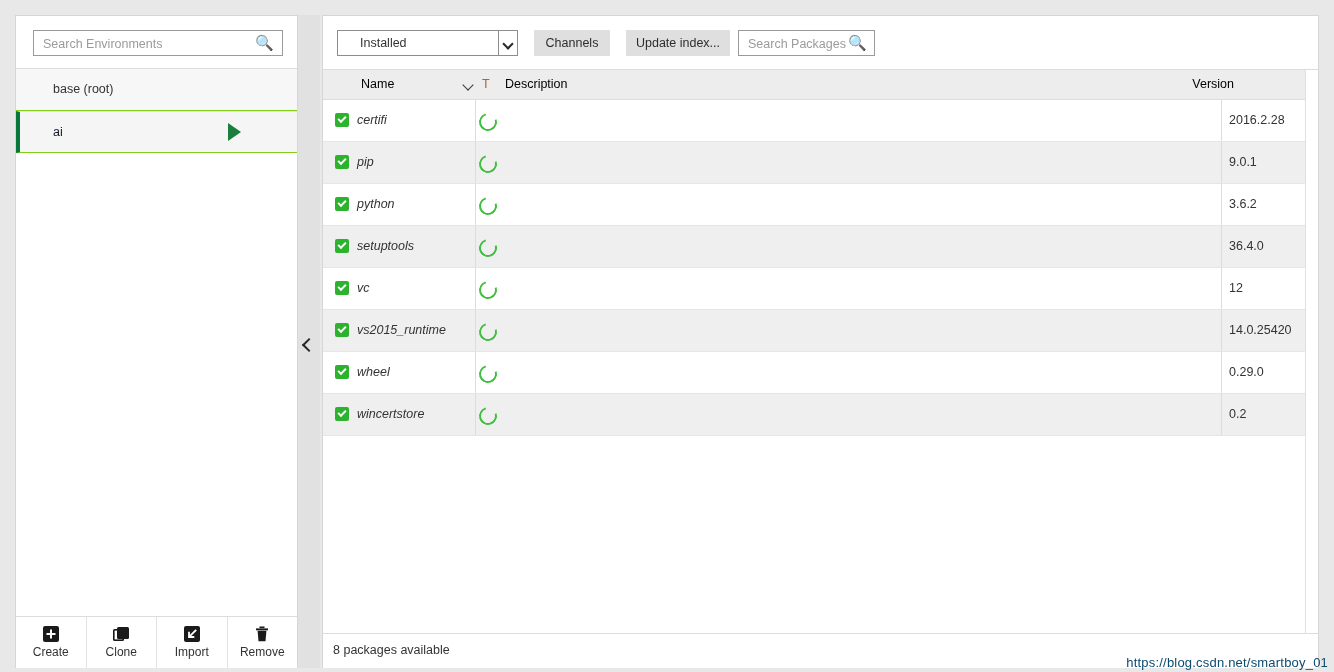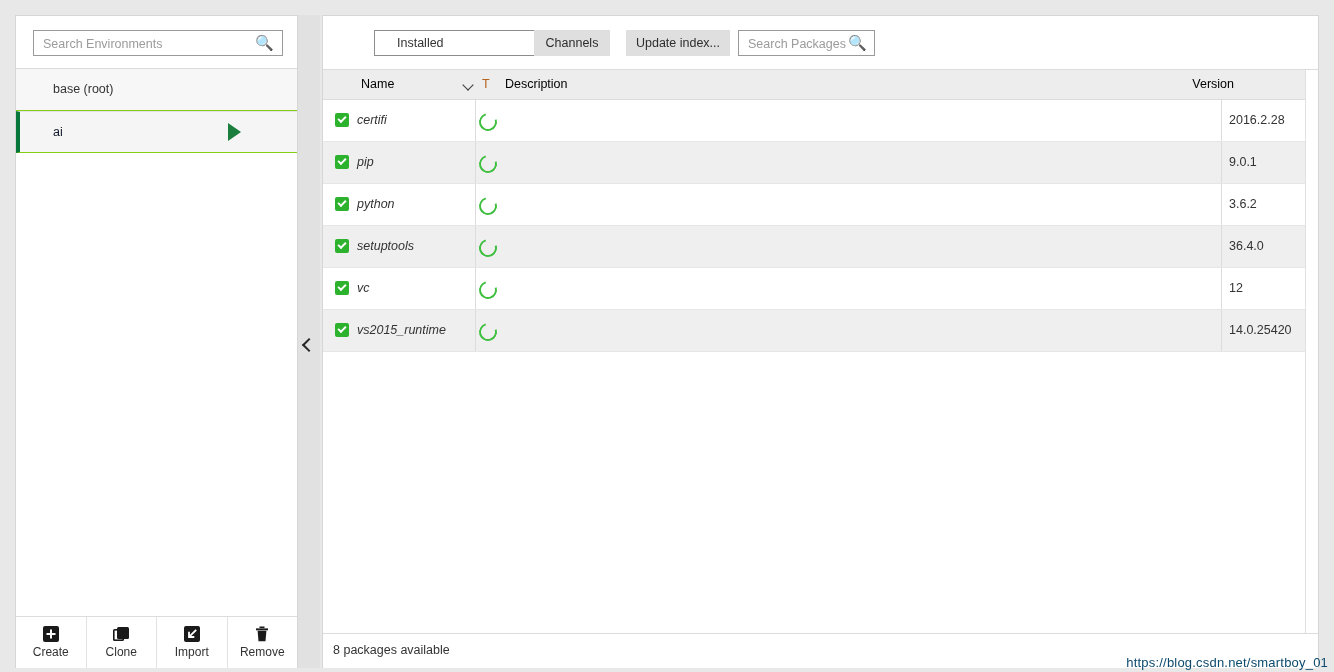--- a/index.html
+++ b/index.html
@@ -162,21 +162,20 @@
     box-sizing: border-box;
   }
   #filter-select-wrap {
     position: absolute;
     left: 14px; top: 14px;
     width: 181px; height: 26px;
     border: 1px solid #8d8d8d;
     background: #fff;
     box-sizing: border-box;
     cursor: pointer;
-    margin-left: 37px;
   }
   #filter-select-label {
     position: absolute;
     left: 22px; top: 5px;
     font-size: 12.5px;
     color: #333;
   }
   #filter-select-arrowbox {
     position: absolute;
     right: 0; top: 0;
@@ -523,20 +522,40 @@
         <div class="pkg-row alt">
           <div class="pkg-checkbox"></div>
           <span class="pkg-name">vs2015_runtime</span>
           <div class="pkg-col-divider"></div>
           <div class="pkg-spinner"></div>
           <span class="pkg-desc"></span>
           <div class="pkg-ver-divider"></div>
           <span class="pkg-version">14.0.25420</span>
           <div class="row-sep"></div>
         </div>
+        <div class="pkg-row">
+          <div class="pkg-checkbox"></div>
+          <span class="pkg-name">wheel</span>
+          <div class="pkg-col-divider"></div>
+          <div class="pkg-spinner"></div>
+          <span class="pkg-desc"></span>
+          <div class="pkg-ver-divider"></div>
+          <span class="pkg-version">0.29.0</span>
+          <div class="row-sep"></div>
+        </div>
+        <div class="pkg-row alt">
+          <div class="pkg-checkbox"></div>
+          <span class="pkg-name">wincertstore</span>
+          <div class="pkg-col-divider"></div>
+          <div class="pkg-spinner"></div>
+          <span class="pkg-desc"></span>
+          <div class="pkg-ver-divider"></div>
+          <span class="pkg-version">0.2</span>
+          <div class="row-sep"></div>
+        </div>
       </div>
 
     <div id="table-scrollbar"></div>
 
     <div id="pkg-status">
       <span id="pkg-status-text">8 packages available</span>
     </div>
   </div>
 
   <div id="watermark">https://blog.csdn.net/smartboy_01</div>

